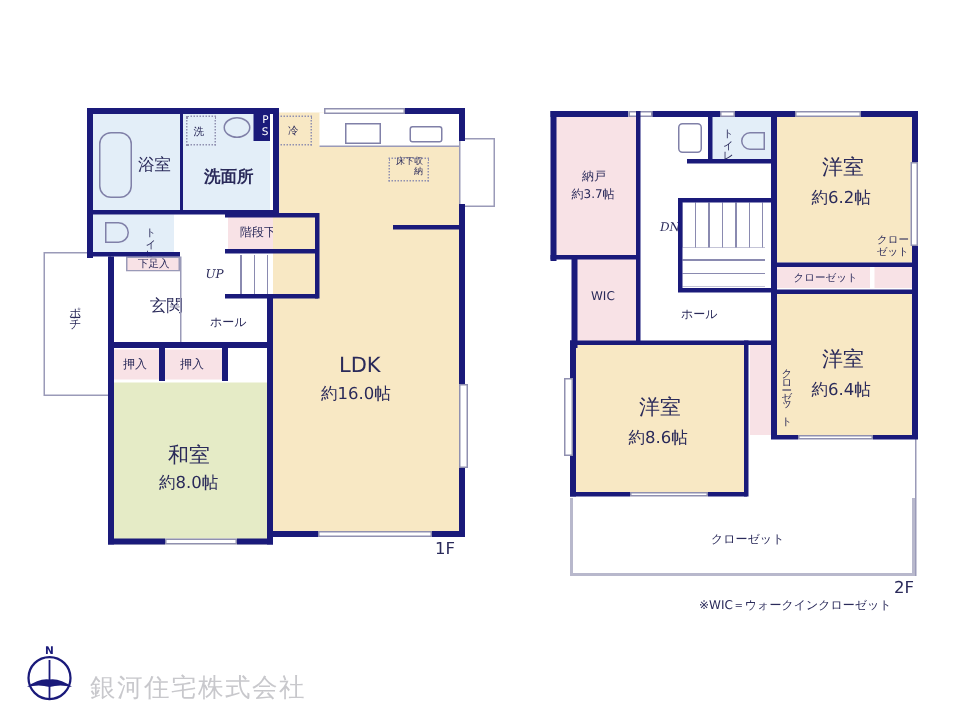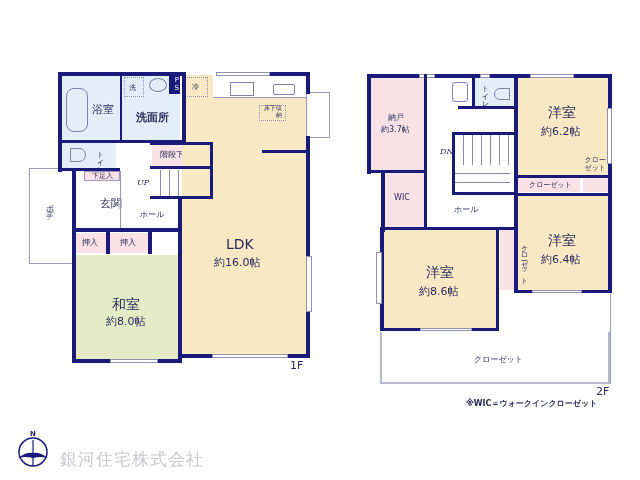--- a/index.html
+++ b/index.html
@@ -190,21 +190,21 @@
   <div class="win" style="left:376px;top:252px;width:6px;height:52px;"></div>
   <div class="wall" style="left:496px;top:227px;width:3px;height:104px;"></div>
   <div class="wall" style="left:380px;top:328px;width:40px;height:3px;"></div>
   <div class="win" style="left:420px;top:328px;width:52px;height:3px;"></div>
   <div class="wall" style="left:472px;top:328px;width:26px;height:3px;"></div>
   <div class="wall" style="left:514px;top:290px;width:18px;height:3px;"></div>
   <div class="win" style="left:532px;top:290px;width:50px;height:3px;"></div>
   <div class="wall" style="left:582px;top:290px;width:30px;height:3px;"></div>
 
   <div class="lbl sm" style="left:596px;top:386px;">2F</div>
-  <div class="lbl xs" style="left:466px;top:399px;font-weight:bold;">※WIC＝ウォークインクローゼット</div>
+  <div class="lbl xs" style="left:466px;top:399px;">※WIC＝ウォークインクローゼット</div>
 </div>
 
 <div>
   <div class="abs" style="left:14px;top:432px;width:38px;height:36px;">
     <svg width="38" height="36" viewBox="0 0 38 36">
       <circle cx="19" cy="20" r="14" fill="none" stroke="#1a1a7a" stroke-width="1.5"></circle>
       <path d="M4 26 Q12 20 19 21 Q26 20 34 26 Q26 24 19 26 Q12 24 4 26Z" fill="#1a1a7a"></path>
       <line x1="19" y1="8" x2="19" y2="34" stroke="#1a1a7a" stroke-width="1.2"></line>
     </svg>
   </div>

